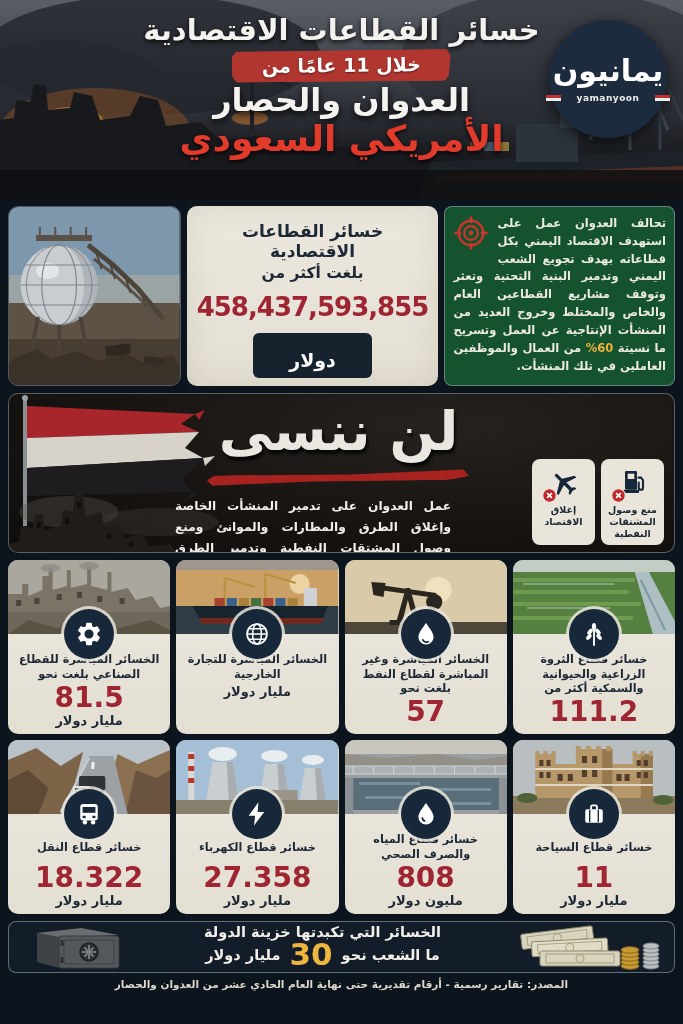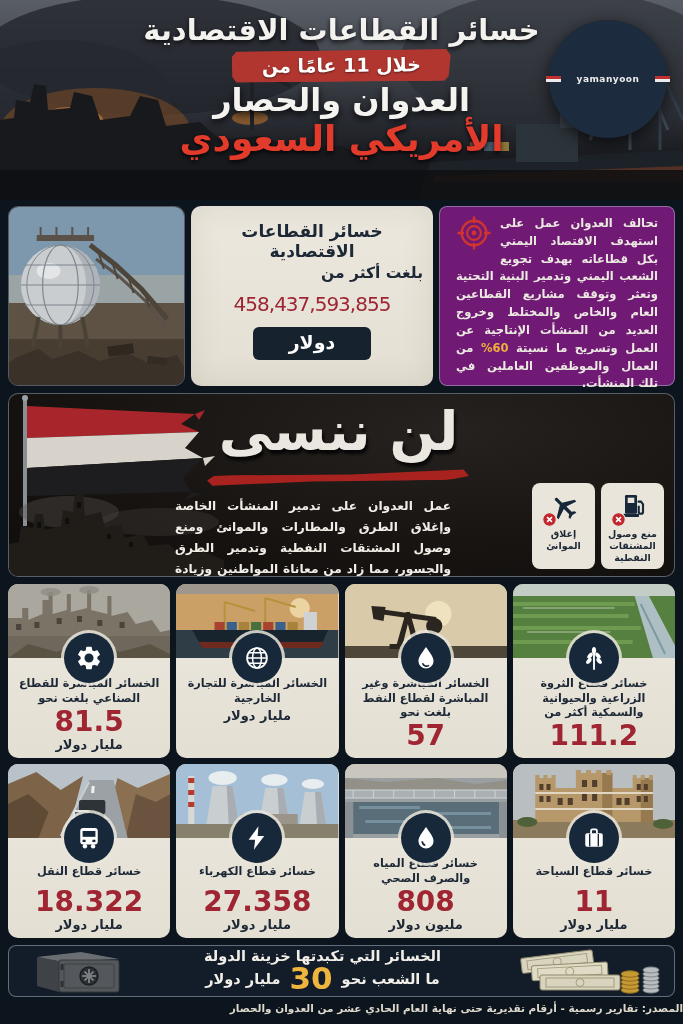--- a/index.html
+++ b/index.html
@@ -26,40 +26,40 @@
           background:#1c2b3d; z-index:3; display:flex; flex-direction:column; align-items:center;
           justify-content:center; box-shadow:0 5px 16px rgba(0,0,0,.65); }
   .logo-ar { font-size:30px; font-weight:bold; color:#fff; line-height:1; margin-bottom:7px; }
   .logo-row { display:flex; align-items:center; gap:16px; direction:ltr; }
   .flag-dash { width:15px; height:6px;
                background:linear-gradient(180deg,#c03030 0 50%, #ececec 50% 100%); }
   .logo-en { font-size:9px; font-weight:bold; color:#ececec; letter-spacing:.5px; }
 
   
   .sec2 { display:flex; gap:6px; margin:6px 8px 0; height:180px; }
-  .intro-panel { width:236px; background:#701a75; border:1px solid rgba(175,190,205,.5);
-                 border-radius:8px; padding:8px 16px; color:#ece9e2; font-size:11.5px;
+  .intro-panel { width:236px; background:#14532d; border:1px solid rgba(175,190,205,.5);
+                 border-radius:8px; padding:8px 8px; color:#ece9e2; font-size:11.5px;
                  font-weight:bold; line-height:1.55; text-align:justify; }
   .crosshair { float:left; width:36px; height:36px; margin:0 8px 2px 0; }
   .yellow { color:#f0b03c; }
   .summary-card { flex:1; background:linear-gradient(180deg,#ece8de,#e4dfd3); border-radius:10px;
                   text-align:center; padding:15px 10px 10px; color:#1d2836;
                   box-shadow:inset 0 0 30px rgba(120,110,90,.15); }
   .sum-h { font-size:17px; font-weight:bold; }
-  .sum-s { font-size:15.5px; font-weight:bold; margin-top:3px;text-align:right; }
-  .sum-n { font-size:20px; font-weight:normal; color:#9e2531; margin-top:10px; direction:ltr;
+  .sum-s { font-size:15.5px; font-weight:bold; margin-top:3px; }
+  .sum-n { font-size:26px; font-weight:bold; color:#9e2531; margin-top:10px; direction:ltr;
            letter-spacing:-1px; }
   .sum-u { display:inline-block; background:#16222e; color:#fff; font-size:19px; font-weight:bold;
-           padding:4px 36px 7px; border-radius:6px; margin-top:11px; }
+           padding:16px 36px 7px; border-radius:6px; margin-top:11px; }
   .photo-panel { width:177px; border-radius:10px; overflow:hidden;
                  border:1px solid rgba(255,255,255,.3); }
   .photo-panel svg { width:100%; height:100%; display:block; }
 
   
-  .banner { position:relative; margin:7px 8px 0; height:184px; border-radius:10px; overflow:hidden;
+  .banner { position:relative; margin:7px 8px 0; height:160px; border-radius:10px; overflow:hidden;
             border:1px solid rgba(175,190,205,.45);
             background:radial-gradient(ellipse at 65% 20%, #262220 0%, #171412 55%, #0f0d0b 100%); }
   .banner-scene { position:absolute; left:0; top:0; width:215px; height:184px; }
   .banner-title { position:absolute; top:6px; right:193px; width:285px; text-align:center;
                   font-size:54px; font-weight:bold; color:#eae7e0; letter-spacing:-1px;
                   text-shadow:2px 4px 3px rgba(0,0,0,.75); z-index:2; }
   .brush { position:absolute; top:78px; right:205px; width:262px; height:11px; background:#a8231f;
            transform:rotate(-1.6deg); z-index:1;
            clip-path:polygon(0 45%, 3% 0, 55% 25%, 98% 10%, 100% 70%, 92% 100%, 40% 80%, 2% 92%); }
   .banner-para { position:absolute; top:102px; left:166px; width:276px; font-size:12.2px;
@@ -93,21 +93,21 @@
               border:1px solid rgba(175,190,205,.5); display:flex; align-items:center;
               justify-content:space-between; padding:2px 10px; overflow:hidden; }
   .t-center { text-align:center; flex:1; }
   .t-line1 { font-size:14.5px; font-weight:bold; color:#f2efe8; }
   .t-line2 { display:flex; align-items:center; justify-content:center; gap:9px; margin-top:-1px; }
   .t-prefix, .t-unit { font-size:14.5px; font-weight:bold; color:#f2efe8; }
   .t-amount { font-size:31px; font-weight:bold; color:#eeb53f; line-height:1; }
   .t-art { flex:0 0 auto; }
 
   
-  .footer { margin-top:5px; text-align:right; font-size:10.5px; font-weight:bold; color:#ddd8cb; }
+  .footer { margin-top:5px; text-align:center; font-size:10.5px; font-weight:bold; color:#ddd8cb; }
 </style>
 </head>
 <body>
 
 <div class="page">
 
   <div class="header">
     <svg class="header-scene" viewBox="0 0 683 200" preserveAspectRatio="none">
       <ellipse cx="150" cy="55" rx="170" ry="60" fill="#202329" opacity=".75"></ellipse>
       <ellipse cx="60" cy="95" rx="110" ry="55" fill="#26292f" opacity=".8"></ellipse>
@@ -131,20 +131,21 @@
     </svg>
     <div class="header-text">
       <div class="h-title">خسائر القطاعات الاقتصادية</div>
       <div class="ribbon-wrap">
         <span class="ribbon">خلال 11 عامًا من</span>
       </div>
       <div class="h-main">العدوان والحصار</div>
       <div class="h-sub">الأمريكي السعودي</div>
     </div>
     <div class="logo">
+      <div class="logo-ar">يمانيون</div>
       <div class="logo-row">
         <span class="flag-dash"></span>
         <span class="logo-en">yamanyoon</span>
         <span class="flag-dash"></span>
       </div>
     </div>
   </div>
 
   <div class="sec2">
     <div class="intro-panel">
@@ -234,21 +235,21 @@
           <svg class="glyph" viewBox="0 0 24 24">
             <g transform="rotate(-45 12 12)">
               <path d="M21.5,15.6 v-1.9 l-8.3,-5 V3.4 A1.3,1.3 0 0 0 10.9,3.4 v5.3 l-8.3,5 v1.9 L10.9,13 v5.6 L8.9,20 v1.6 l3.3,-.9 3.3,.9 V20 l-2,-1.4 V13 Z" fill="#16283a"></path>
             </g>
           </svg>
           <svg class="badge" viewBox="0 0 20 20">
             <circle cx="10" cy="10" r="9" fill="#c1272d" stroke="#e9e5da" stroke-width="1.5"></circle>
             <path d="M6.8,6.8 L13.2,13.2 M13.2,6.8 L6.8,13.2" stroke="#fff" stroke-width="2.2"></path>
           </svg>
         </div>
-        <div class="closure-label">إغلاق الموانئ</div>
+        <div class="closure-label">إغلاق الاقتصاد</div>
       </div>
     </div>
   </div>
 
   <div class="grid">
 
     <div class="scard">
       <div class="sphoto">
         <svg viewBox="0 0 160 74" preserveAspectRatio="none">
           <rect width="160" height="74" fill="#55803f"></rect>

